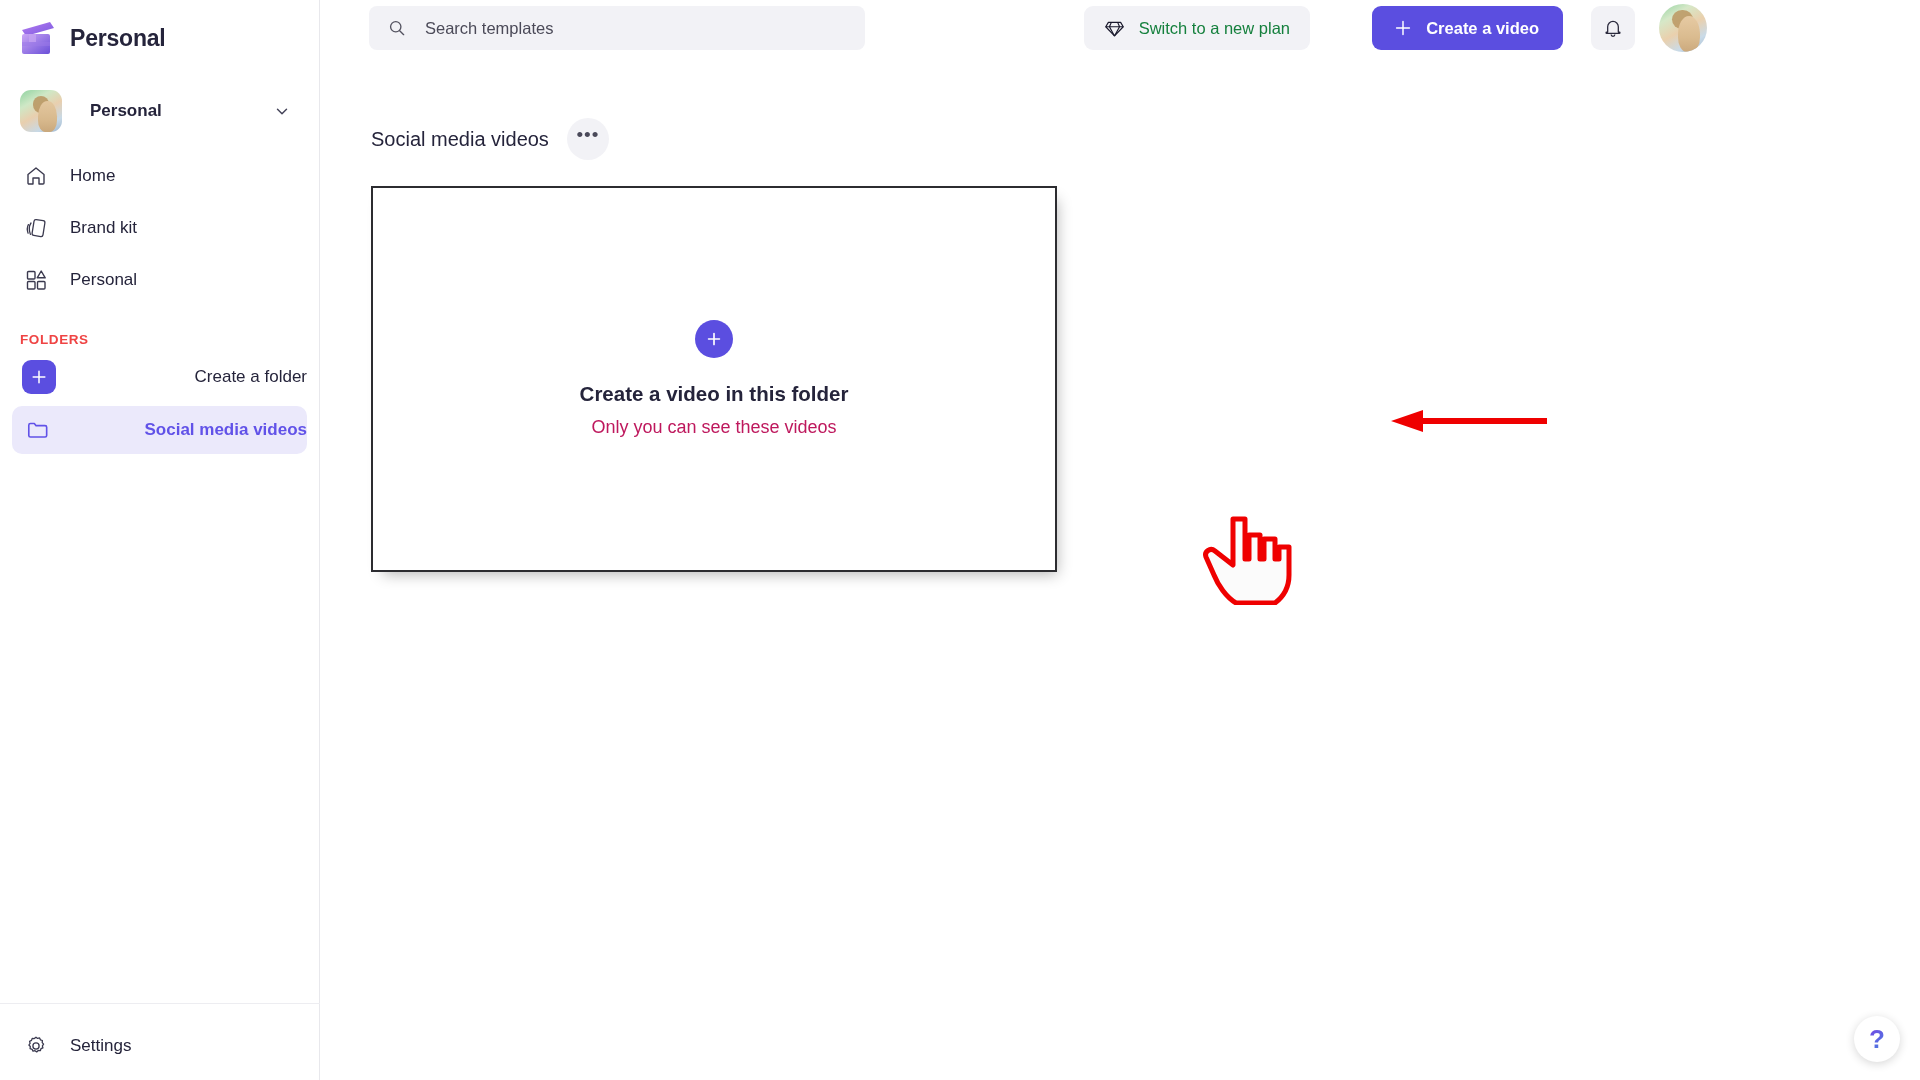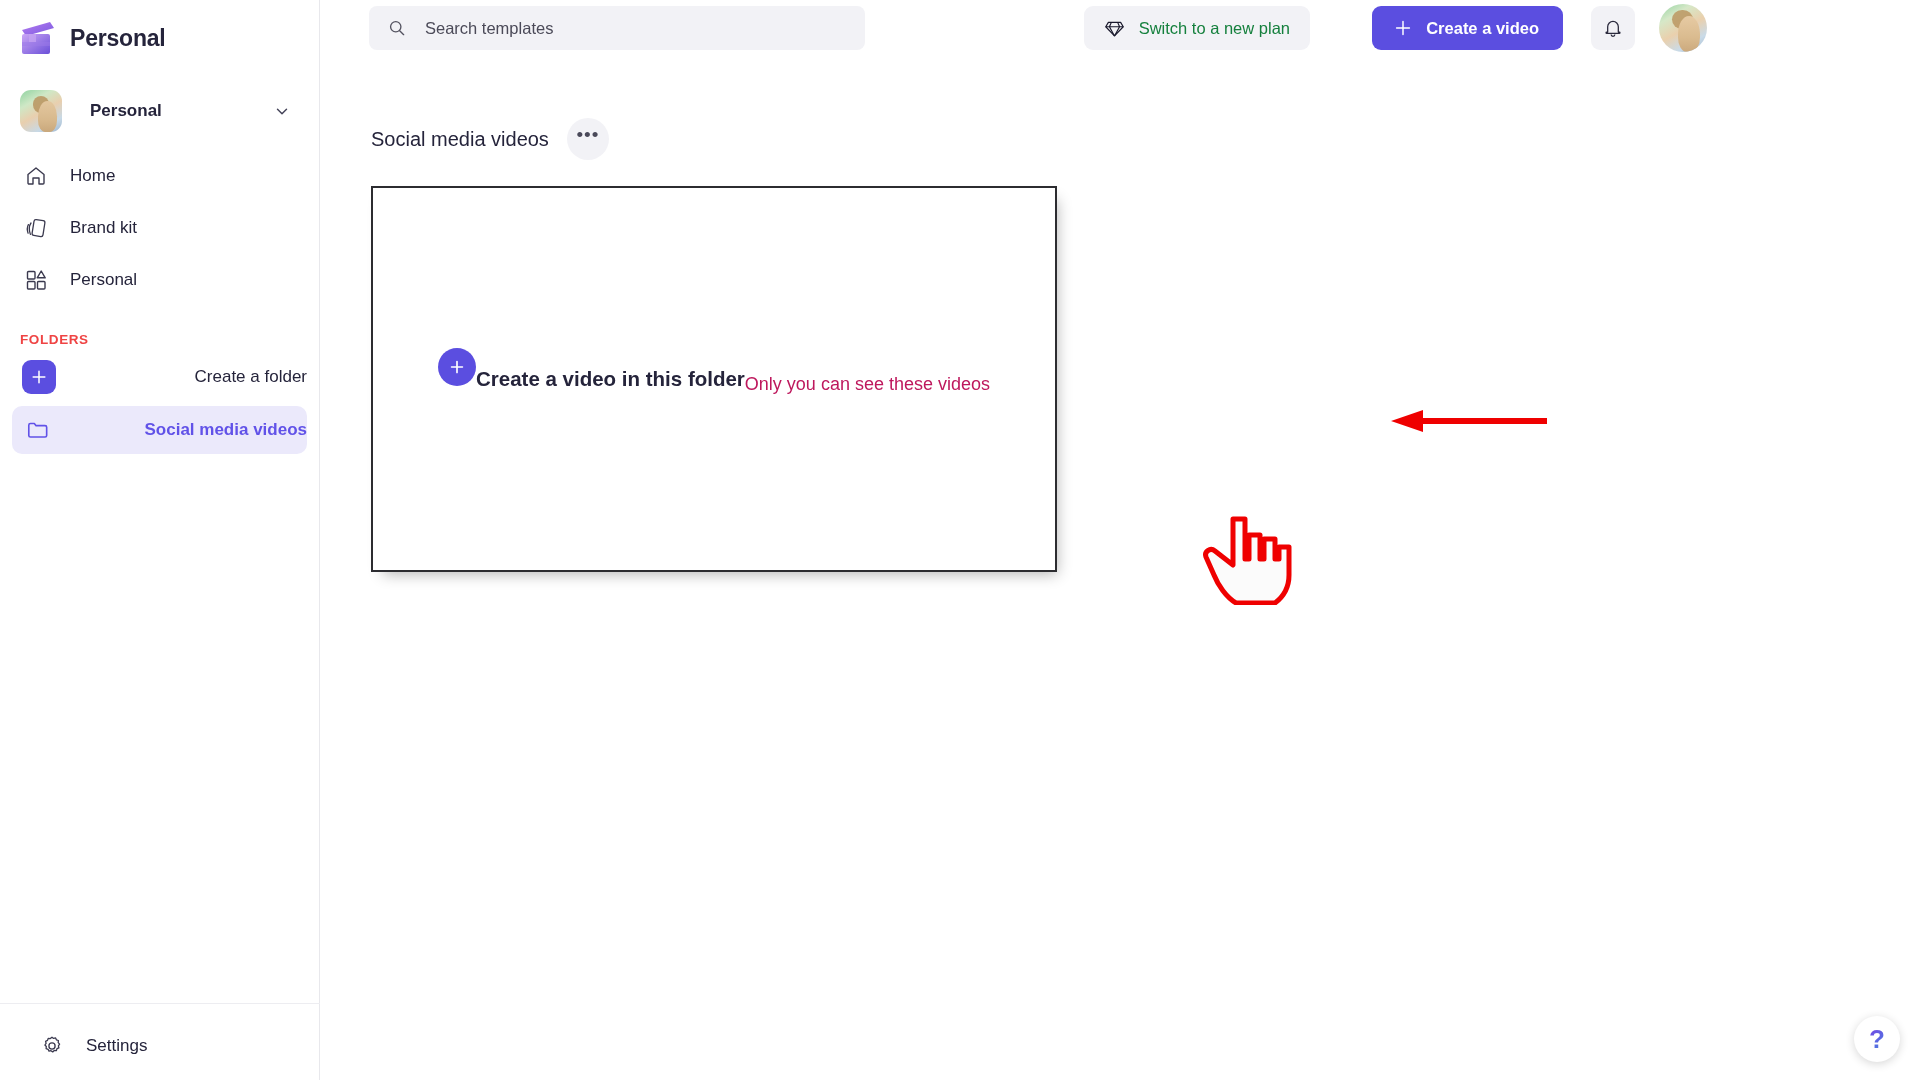--- a/index.html
+++ b/index.html
@@ -91,21 +91,21 @@
     width: 34px; height: 34px; border-radius: 9px;
     background: #5b4ee0; color: #fff;
     display:flex; align-items:center; justify-content:center;
     flex: 0 0 34px;
   }
   .fold-ic { width: 26px; height: 26px; color: #6152e8; flex:0 0 26px; margin-left: 3px;}
 
   .sidebar-bottom {
     position: absolute; left: 0; bottom: 0; width: 320px;
     border-top: 1px solid #ededf1;
-    padding: 14px 0 6px 16px;
+    padding: 14px 0 6px 0;
   }
 
   
   #topbar {
     position: absolute; left: 320px; top: 0; right: 0; height: 60px;
     background: #ffffff;
   }
   .search {
     position: absolute; left: 49px; top: 6px;
     width: 496px; height: 44px;
@@ -183,21 +183,21 @@
     padding-bottom: 8px;
     cursor: pointer;
     font-family: "Liberation Sans", sans-serif;
   }
 
   .empty-card {
     position: absolute; left: 51px; top: 126px;
     width: 686px; height: 386px;
     background: #ffffff;
     border: 2px solid #2c2c30;
-    display: flex; flex-direction: row;
+    display: flex; flex-direction: column;
     align-items: center; justify-content: center;
     box-shadow: 6px 8px 14px -6px rgba(0,0,0,.30);
     cursor: pointer;
   }
   .empty-plus {
     width: 38px; height: 38px; border-radius: 50%;
     background: #5b4ee0; color: #fff;
     display:flex; align-items:center; justify-content:center;
     margin-bottom: 24px;
   }

